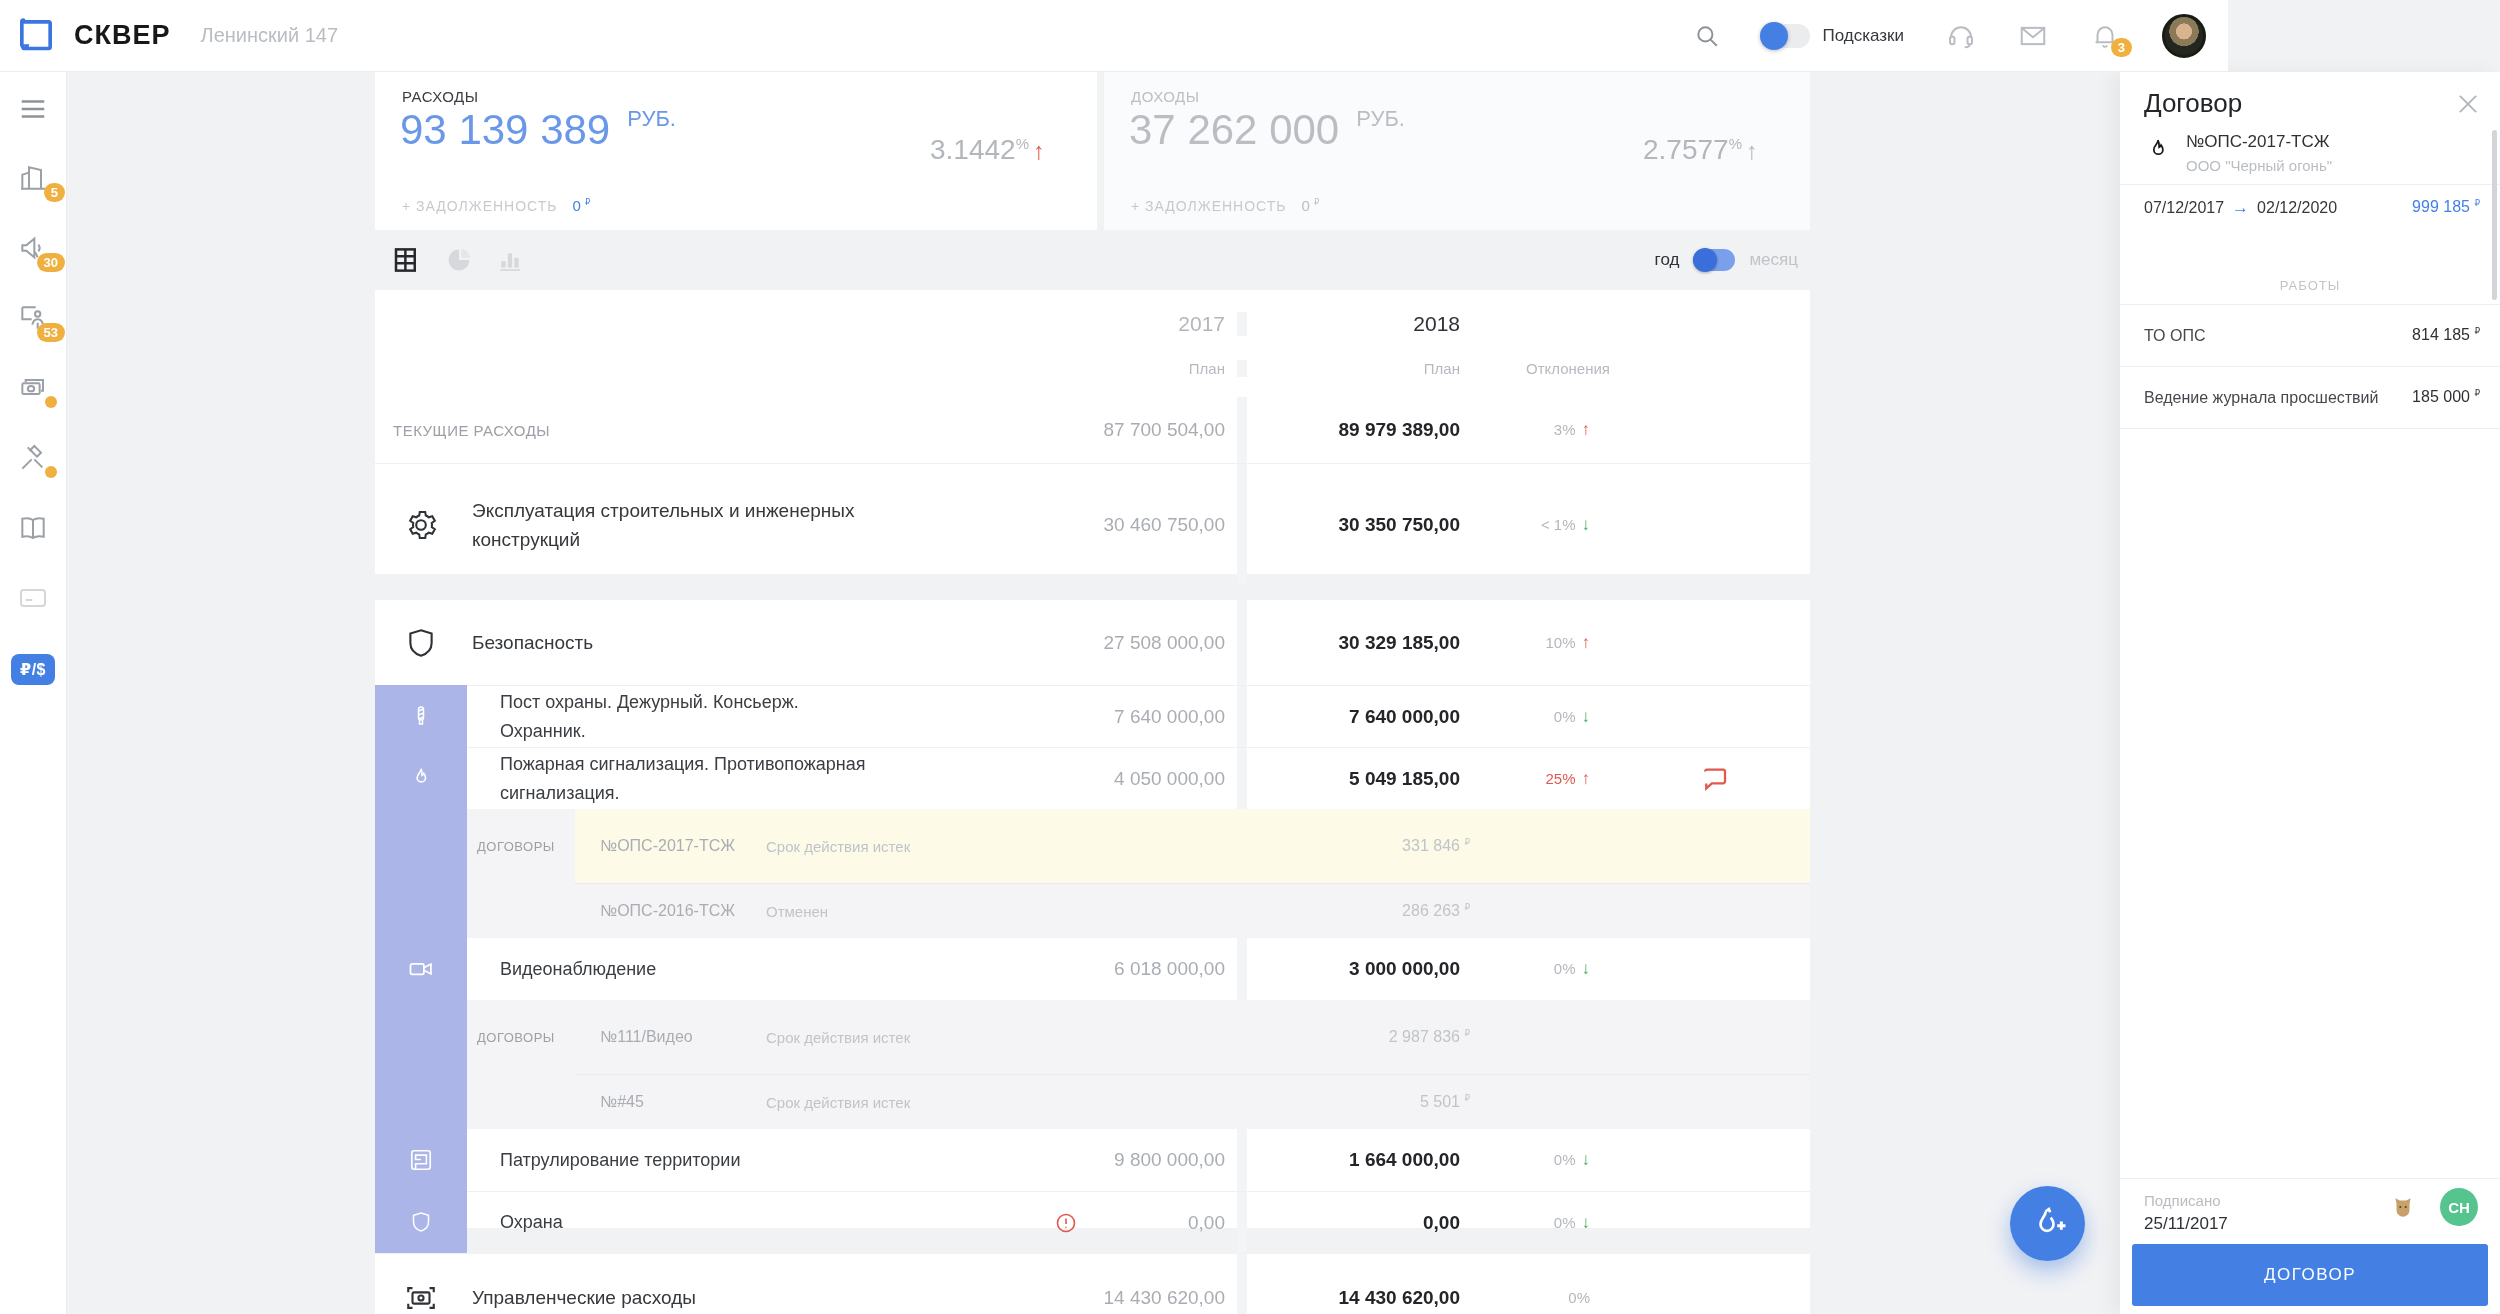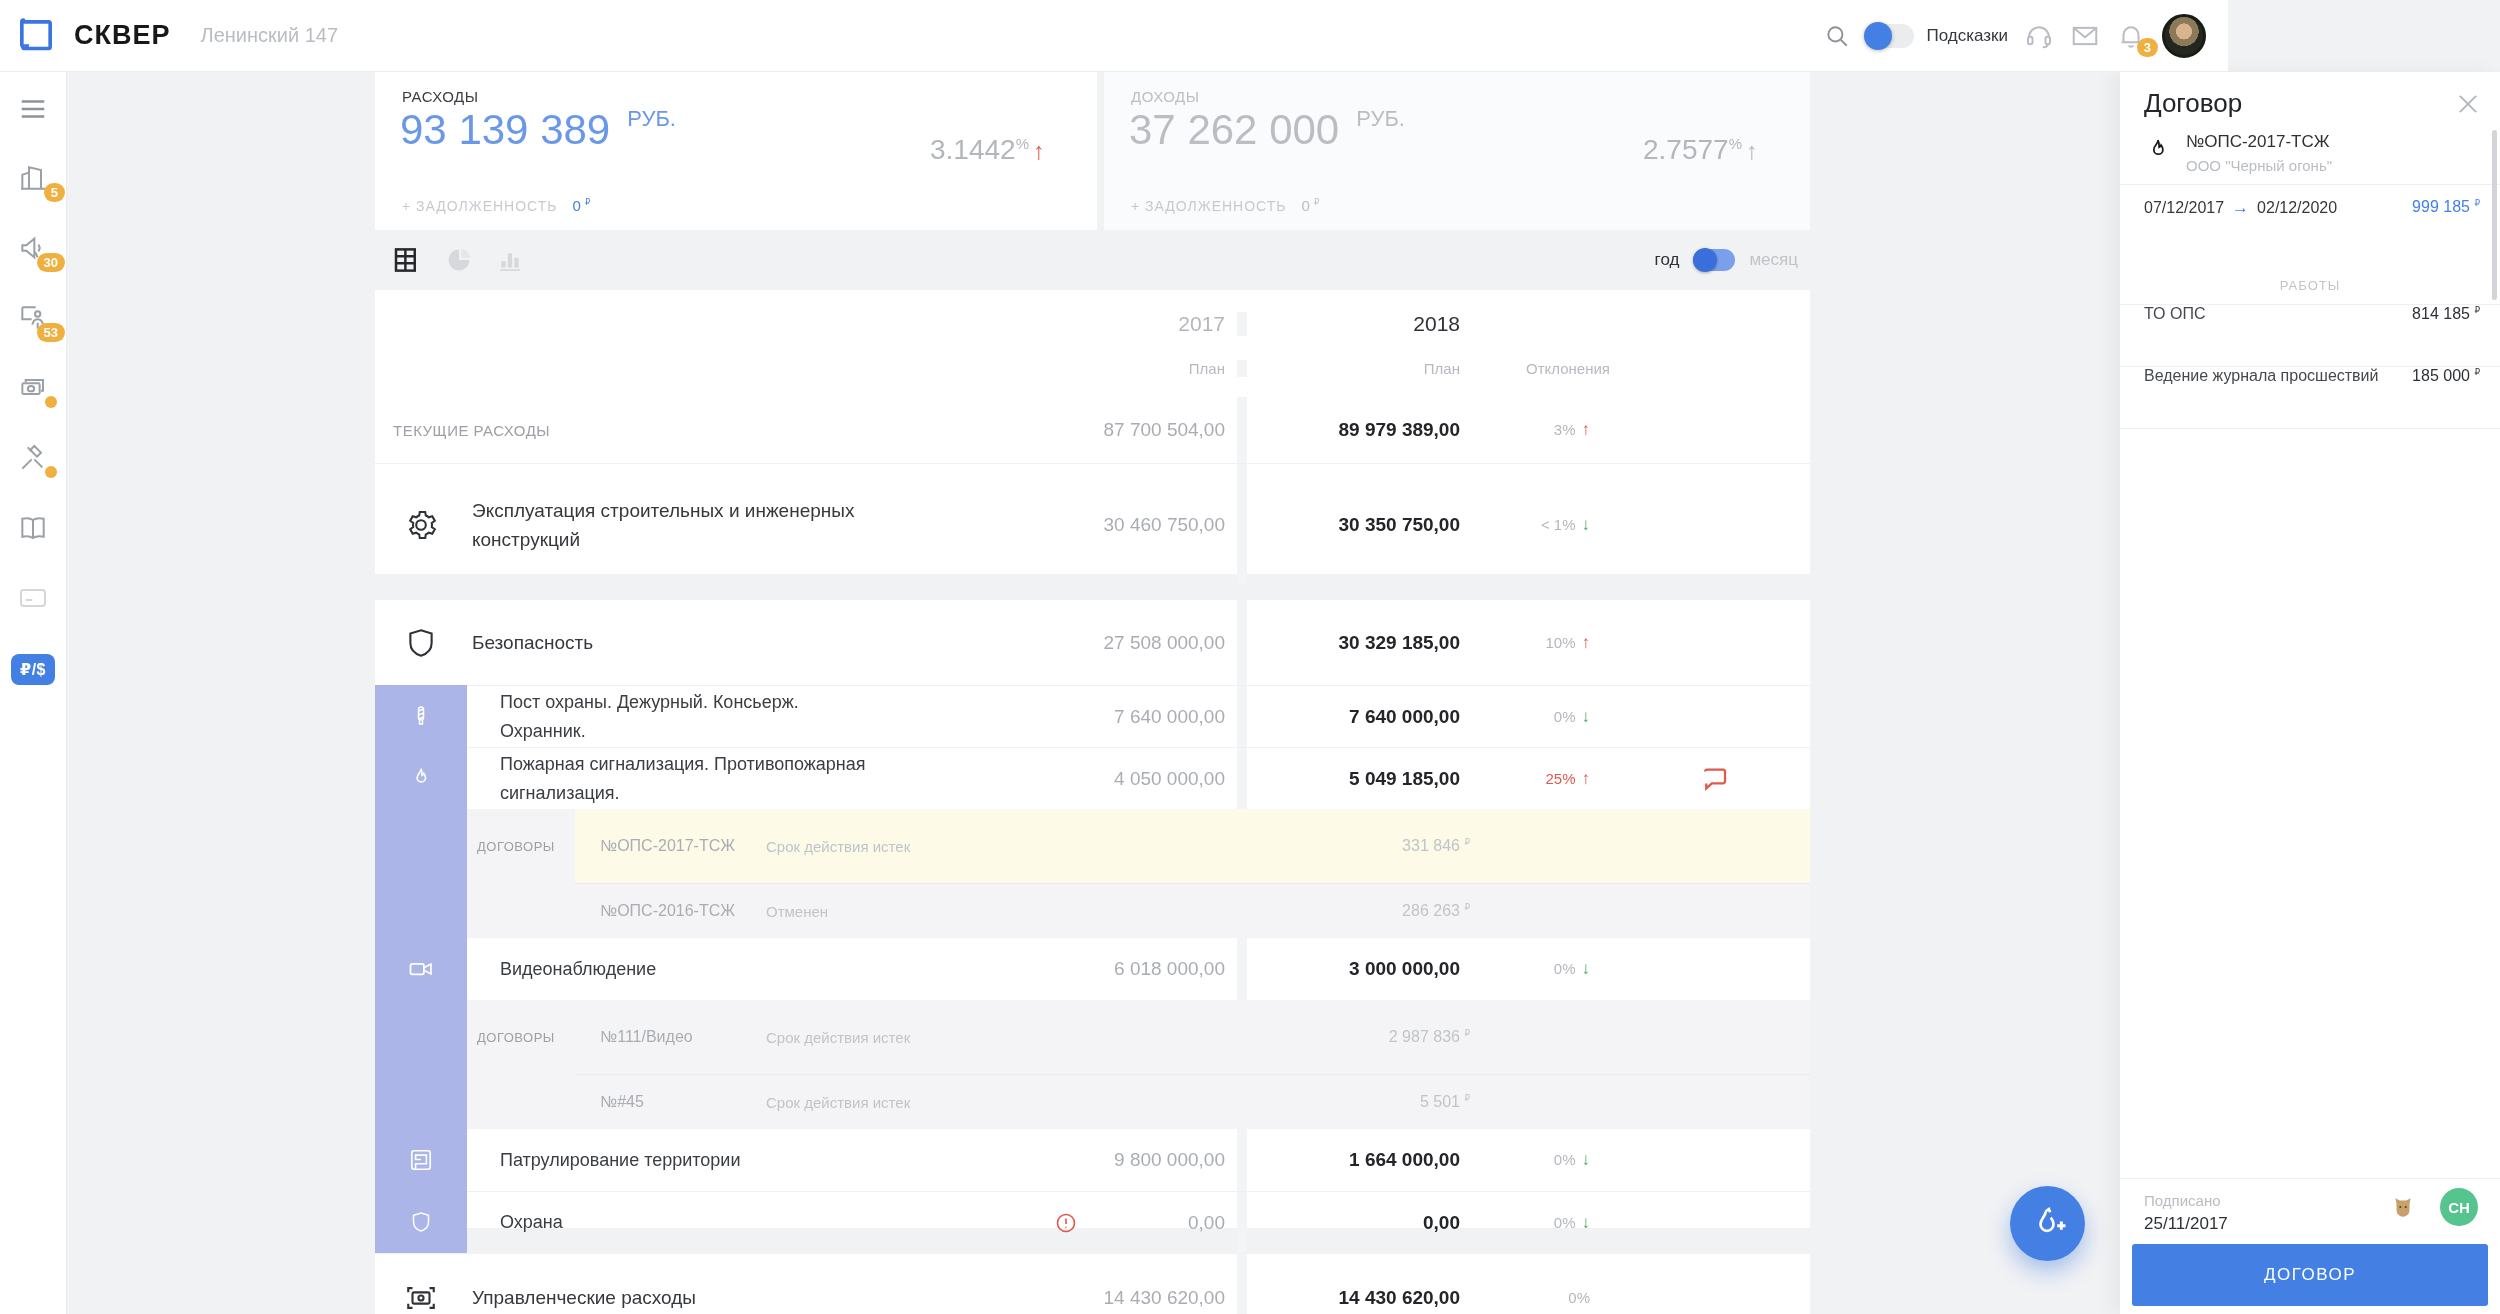--- a/index.html
+++ b/index.html
@@ -9,21 +9,21 @@
   svg { display:block; }
   sup { font-size:.55em; vertical-align:super; }
 
   
   .tophdr { position:absolute; top:0; left:0; width:2228px; height:72px;
     background:#fff; border-bottom:1px solid #ececee; z-index:40;
     display:flex; align-items:center; }
   .logo-box { width:40px; height:40px; margin-left:16px; }
   .brand { font-size:27px; font-weight:bold; letter-spacing:1px; color:#17181a; margin-left:18px; }
   .loc { font-size:20px; color:#b9bdc2; margin-left:30px; }
-  .hdr-right { margin-left:auto; display:flex; align-items:center; gap:16px; padding-right:22px; }
+  .hdr-right { margin-left:auto; display:flex; align-items:center; gap:42px; padding-right:22px; }
   .hint-wrap { display:flex; align-items:center; gap:12px; }
   .toggle-gray { width:48px; height:24px; border-radius:12px; background:#ebecee; position:relative; }
   .toggle-gray .knob { position:absolute; left:-2px; top:-2px; width:28px; height:28px;
     border-radius:50%; background:#4480e3; box-shadow:0 1px 4px rgba(0,0,0,.25); }
   .hint-label { font-size:17px; color:#35383c; }
   .bell-wrap { position:relative; }
   .badge-num { position:absolute; right:-12px; bottom:-6px; background:#f0b03f; color:#fff;
     font-size:13px; font-weight:bold; border-radius:11px; padding:2px 7px; line-height:15px; }
   .avatar { width:44px; height:44px; border-radius:50%;
     background:radial-gradient(circle at 50% 38%, #d9b28e 0 26%, #8a7a58 27% 48%, #23271f 49% 100%);
@@ -123,21 +123,21 @@
   .p-close { position:absolute; right:18px; top:18px; color:#b3b7bc; cursor:pointer; }
   .p-cico { position:absolute; left:24px; top:64px; color:#17181a; }
   .p-cnum { position:absolute; left:66px; top:60px; font-size:17px; color:#2e3135; }
   .p-comp { position:absolute; left:66px; top:85px; font-size:15px; color:#b9bdc2; }
   .p-div { position:absolute; left:0; right:0; height:1px; background:#efeff1; }
   .p-dates { position:absolute; left:24px; top:126px; font-size:16px; color:#35383c; }
   .p-dates .darr { color:#4480e3; margin:0 8px; font-size:17px; }
   .p-price { position:absolute; right:20px; top:126px; font-size:16px; color:#4480e3; }
   .p-works-lab { position:absolute; left:0; right:0; top:206px; text-align:center; font-size:13px;
     letter-spacing:1px; color:#c0c4c9; }
-  .wrow { position:absolute; left:0; right:0; height:62px; display:flex; 
+  .wrow { position:absolute; left:0; right:0; height:62px; display:flex; align-items:center;
     border-bottom:1px solid #efeff1; }
   .wrow .wname { margin-left:24px; font-size:16px; color:#45484d; }
   .wrow .wval { margin-left:auto; margin-right:20px; font-size:16px; color:#2e3135; }
   .p-sign-lab { position:absolute; left:24px; top:1120px; font-size:15px; color:#b9bdc2; }
   .p-sign-date { position:absolute; left:24px; top:1142px; font-size:17px; color:#2e3135; }
   .p-cat { position:absolute; right:84px; top:1122px; }
   .p-signer { position:absolute; right:22px; top:1116px; width:38px; height:38px; border-radius:50%;
     background:#55c48f; color:#fff; font-size:15px; font-weight:bold;
     display:flex; align-items:center; justify-content:center; }
   .p-btn { position:absolute; left:12px; right:12px; bottom:8px; height:62px; background:#4480e3;

